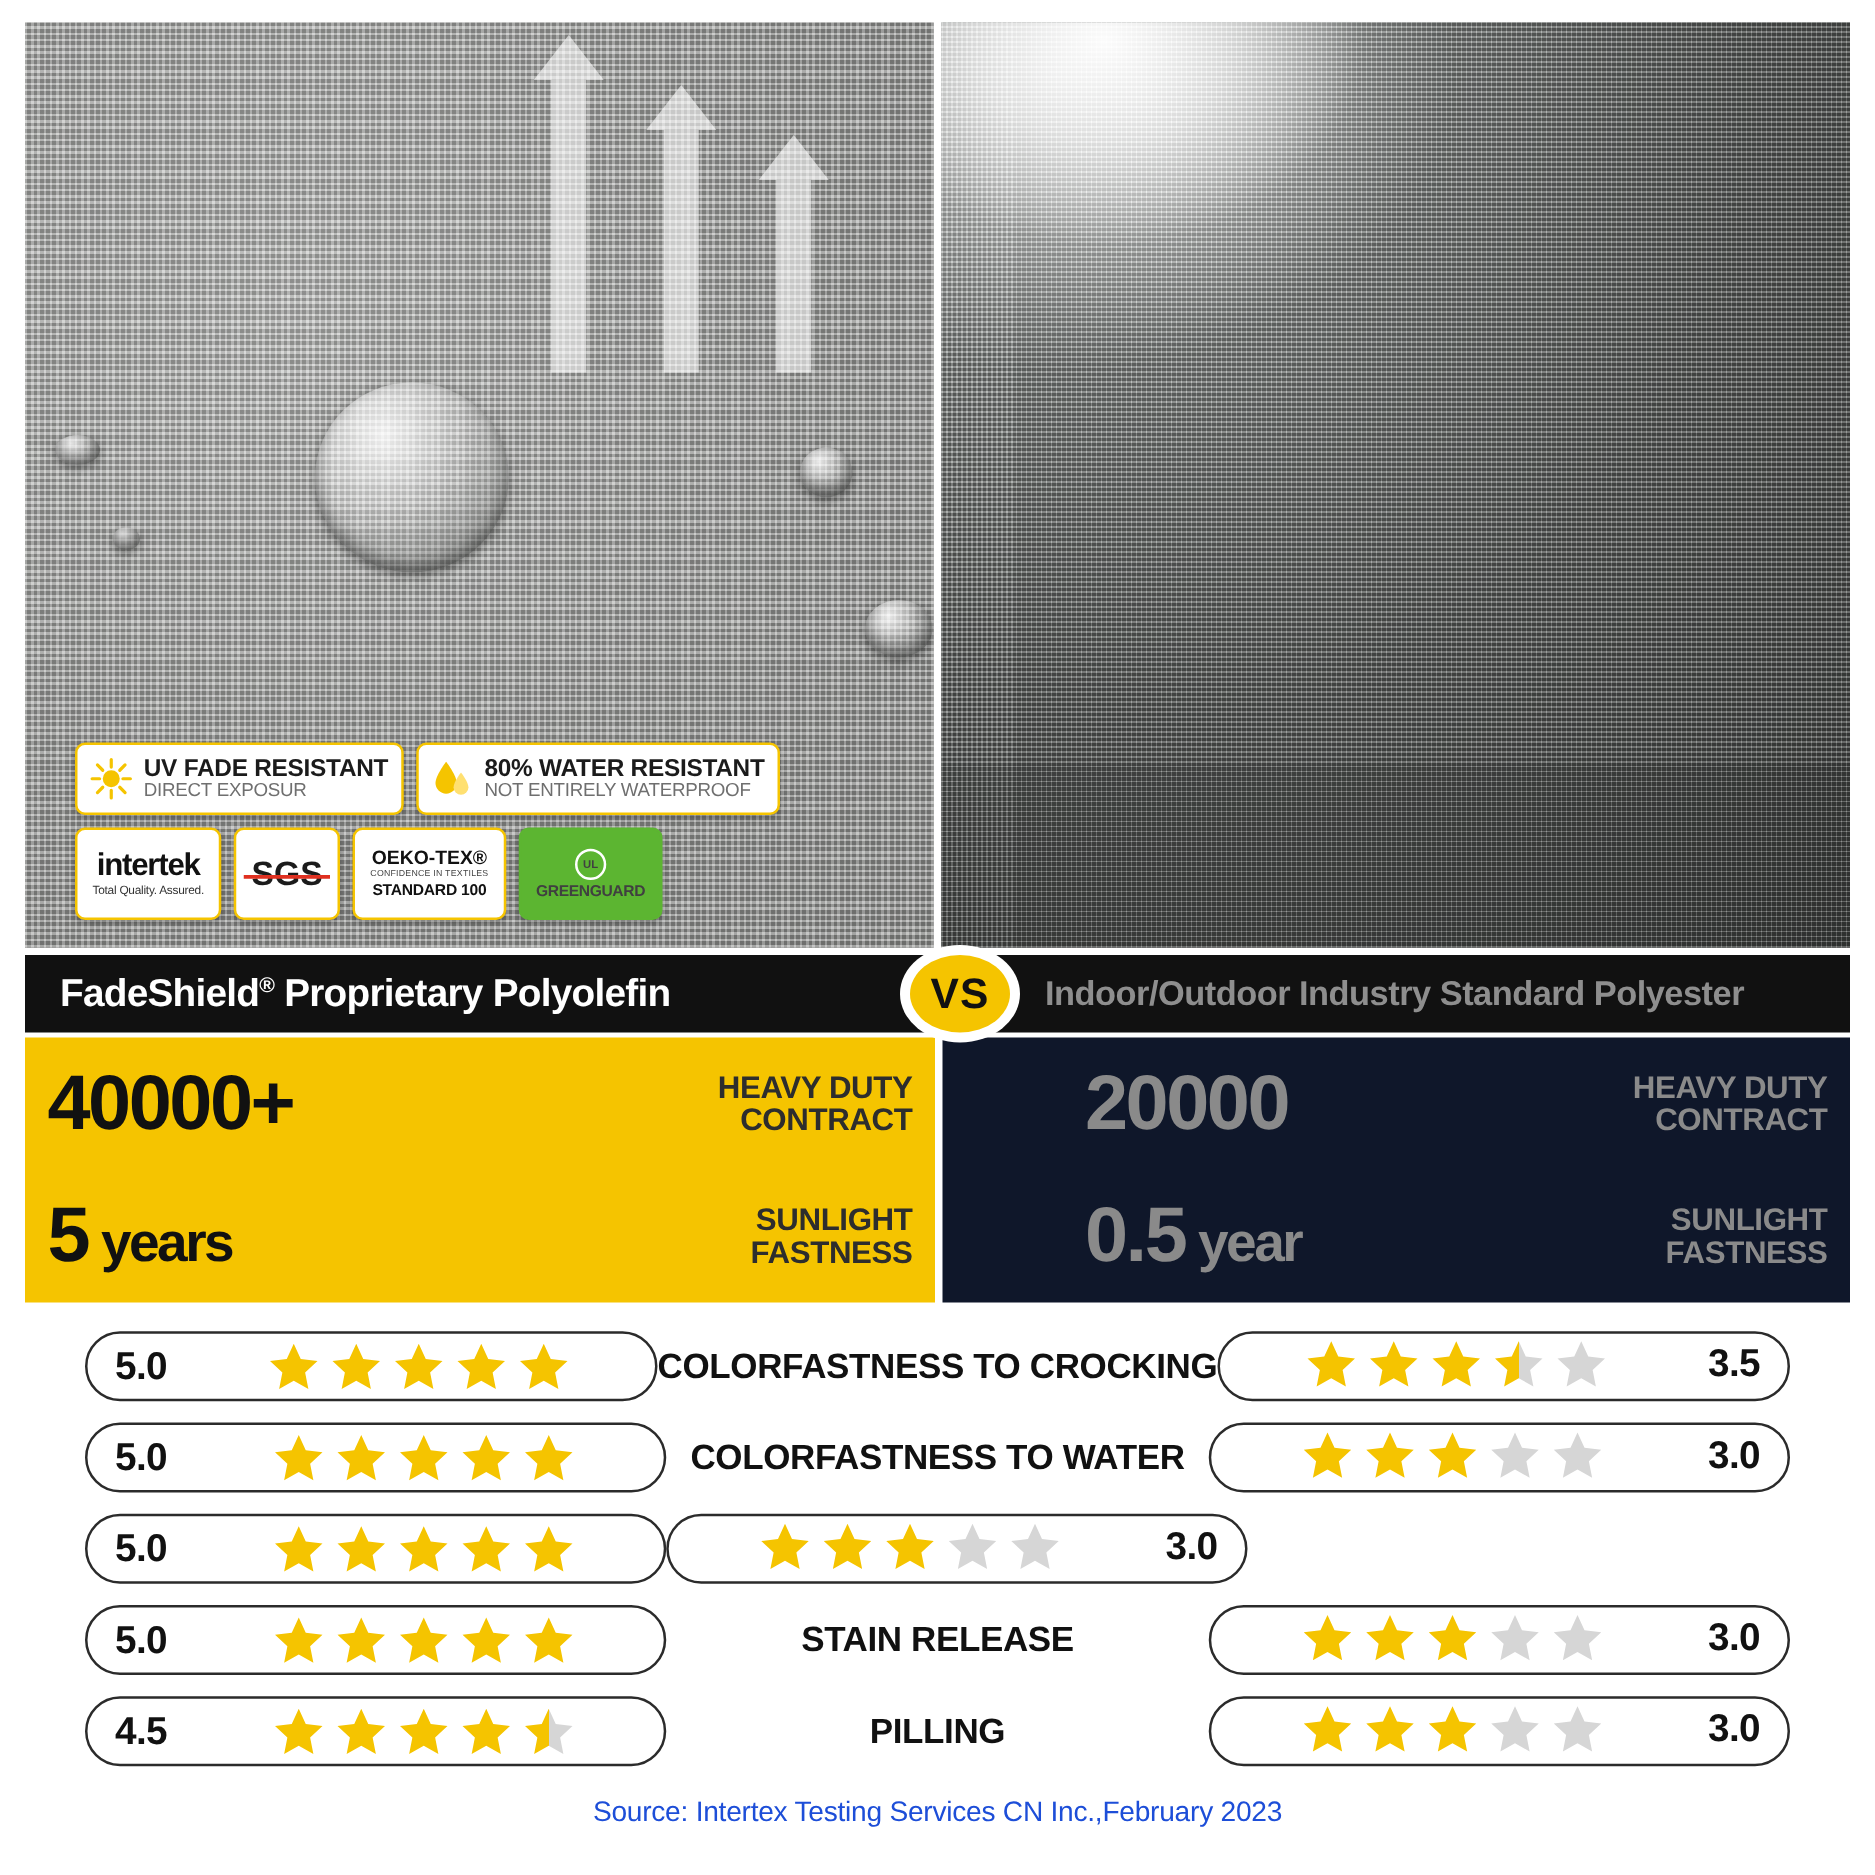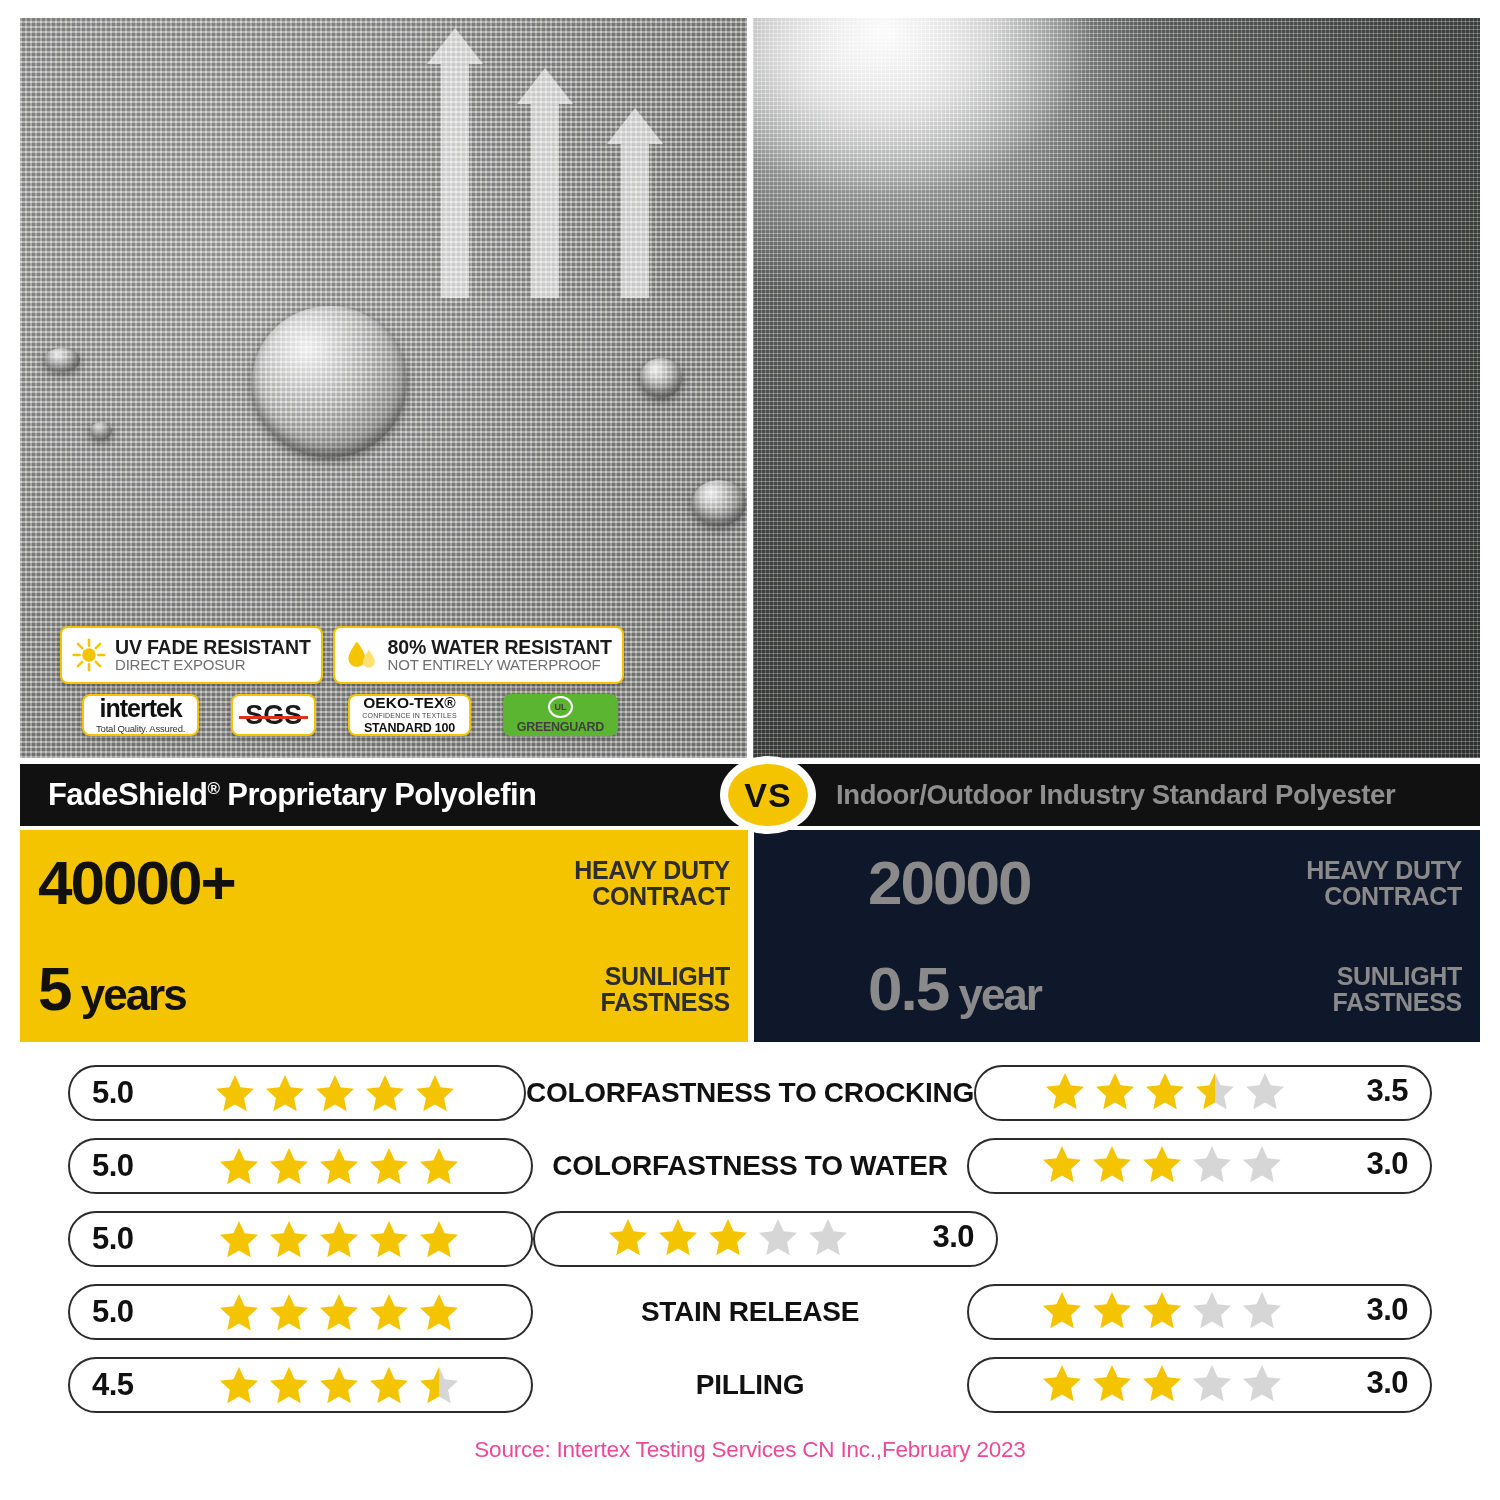--- a/index.html
+++ b/index.html
@@ -137,29 +137,28 @@
     color: #6f6f6f;
     letter-spacing: -0.2px;
     line-height: 1.1;
     white-space: nowrap;
   }
   .cert-row { display: flex; gap: 10px; }
   .cert {
     background: #ffffff;
     border: 2px solid #f5c400;
     border-radius: 8px;
-    height: 42px;
+    height: 74px;
     display: flex;
     flex-direction: column;
     align-items: center;
     justify-content: center;
     padding: 0 12px;
     box-shadow: 0 2px 6px rgba(0,0,0,0.28);
     box-sizing: border-box;
-    margin-left: 22px;
   }
   .cert-intertek-main {
     font-size: 25px;
     font-weight: bold;
     color: #111;
     letter-spacing: -1px;
     line-height: 1;
   }
   .cert-intertek-sub {
     font-size: 9.5px;
@@ -363,21 +362,21 @@
     font-size: 28px;
     font-weight: bold;
     color: #111111;
     letter-spacing: -0.3px;
     white-space: nowrap;
   }
   .source {
     width: 100%;
     text-align: center;
     font-size: 22.5px;
-    color: #ec4899;
+    color: #1d4ed8;
     margin-top: 16px;
     letter-spacing: -0.2px;
   }
 </style>
 </head>
 <body>
 
 <div class="page">
 
   <div class="photo-row">

